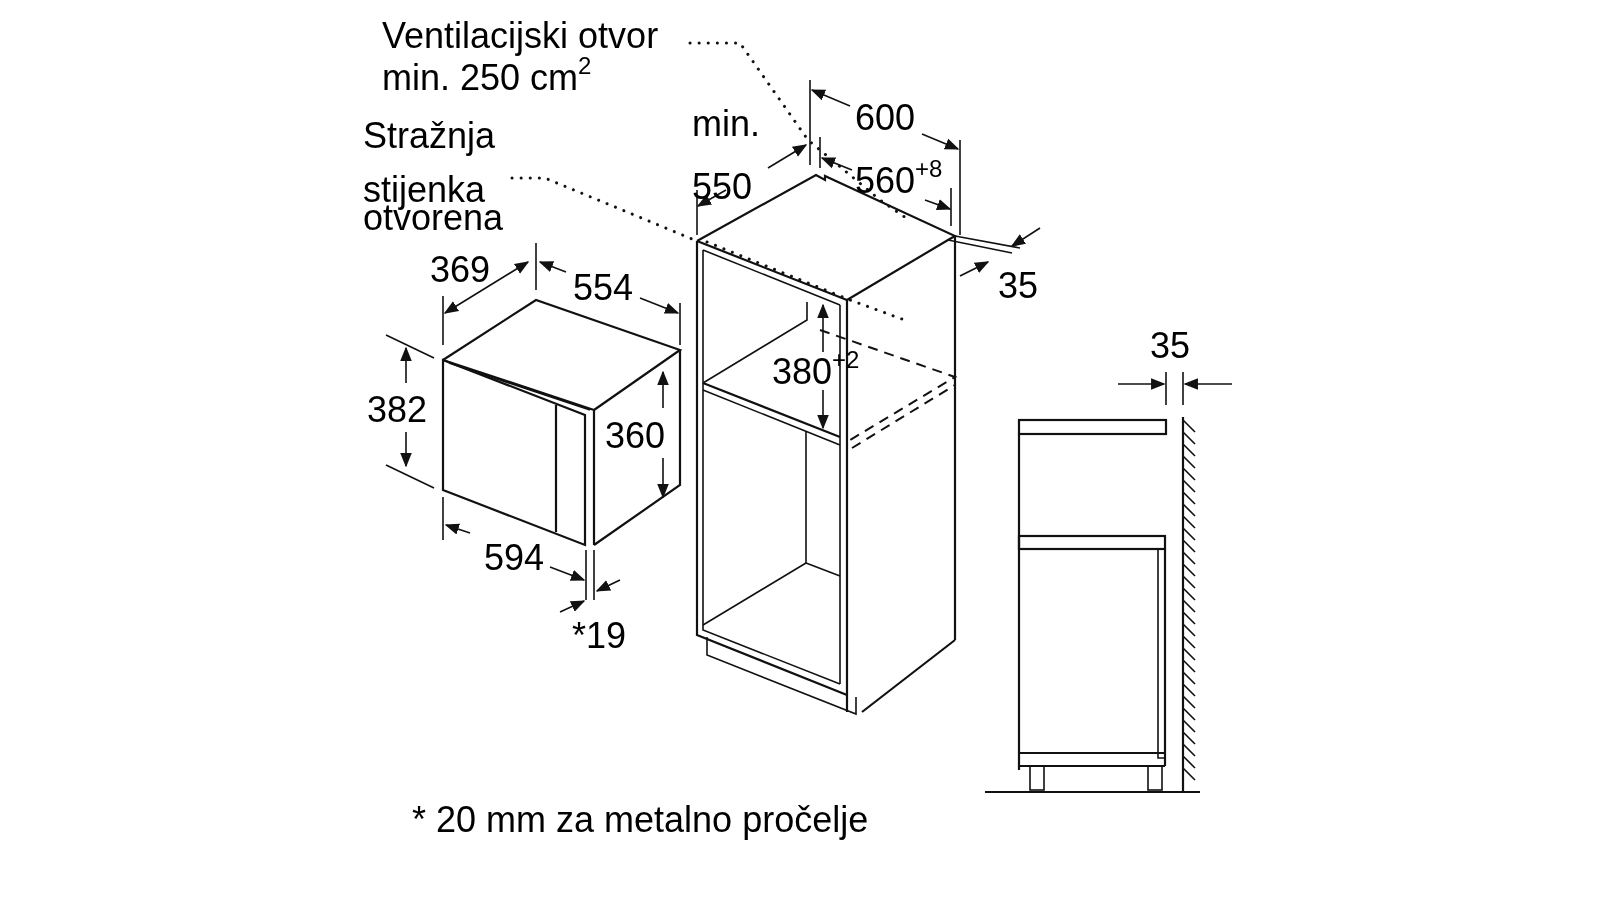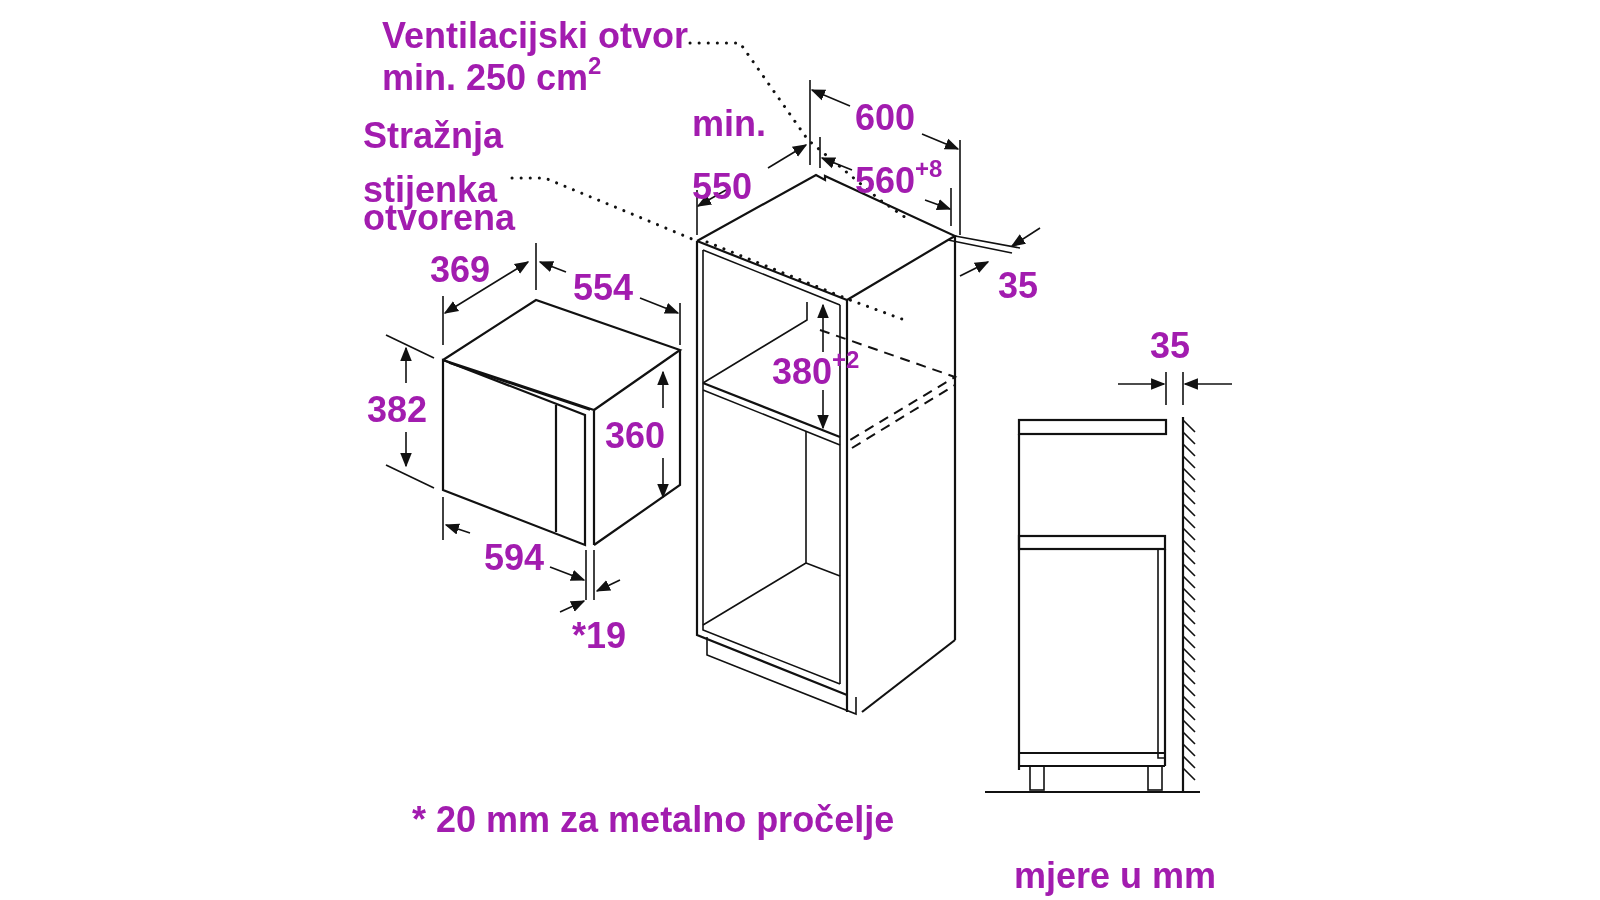--- a/index.html
+++ b/index.html
@@ -1,18 +1,18 @@
 <!DOCTYPE html>
 <html><head>
 <meta charset="utf-8">
 <style>
   html, body { margin:0; padding:0; background:#ffffff; }
   body { width:1600px; height:900px; overflow:hidden; position:relative; font-family:"Liberation Sans", sans-serif; color:#111; }
   #stage { position:absolute; left:0; top:0; width:1600px; height:900px; }
-  .lbl { position:absolute; font-family:"Liberation Sans", sans-serif; color:#a21caf; white-space:nowrap; line-height:1;font-weight:bold; }
+  .lbl { position:absolute; font-family:"Liberation Sans", sans-serif; color:#000000; white-space:nowrap; line-height:1; }
   .big { font-size:36px; }
   .sup { font-size:24px; position:relative; top:-16px; }
   svg { position:absolute; left:0; top:0; }
   .ln { stroke:#111; stroke-width:2.2; fill:none; }
   .thin { stroke:#111; stroke-width:1.6; fill:none; }
   .dot { stroke:#111; stroke-width:3; fill:none; stroke-dasharray:0.1 9; stroke-linecap:round; }
   .dash { stroke:#111; stroke-width:2; fill:none; stroke-dasharray:10 7; }
   .arr { fill:#111; stroke:none; }
 </style>
 </head>
@@ -170,15 +170,14 @@
 <div class="lbl big" style="left:692px;top:106px;">min.</div>
 <div class="lbl big" style="left:692px;top:152px;margin-top:17px;">550</div>
 <div class="lbl big" style="left:855px;top:100px;">600</div>
 <div class="lbl big" style="left:855px;top:163px;"><span>560</span><span class="sup">+8</span></div>
 <div class="lbl big" style="left:998px;top:268px;">35</div>
 <div class="lbl big" style="left:772px;top:354px;"><span>380</span><span class="sup">+2</span></div>
 
 <div class="lbl big" style="left:1150px;top:328px;">35</div>
 
 <div class="lbl big" style="left:376px;top:802px;margin-left:36px;">* 20 mm za metalno pročelje</div>
-<div class="lbl big" style="left:1014px;top:858px;">mjere u mm</div>
 
 </div>
 
 </body></html>

